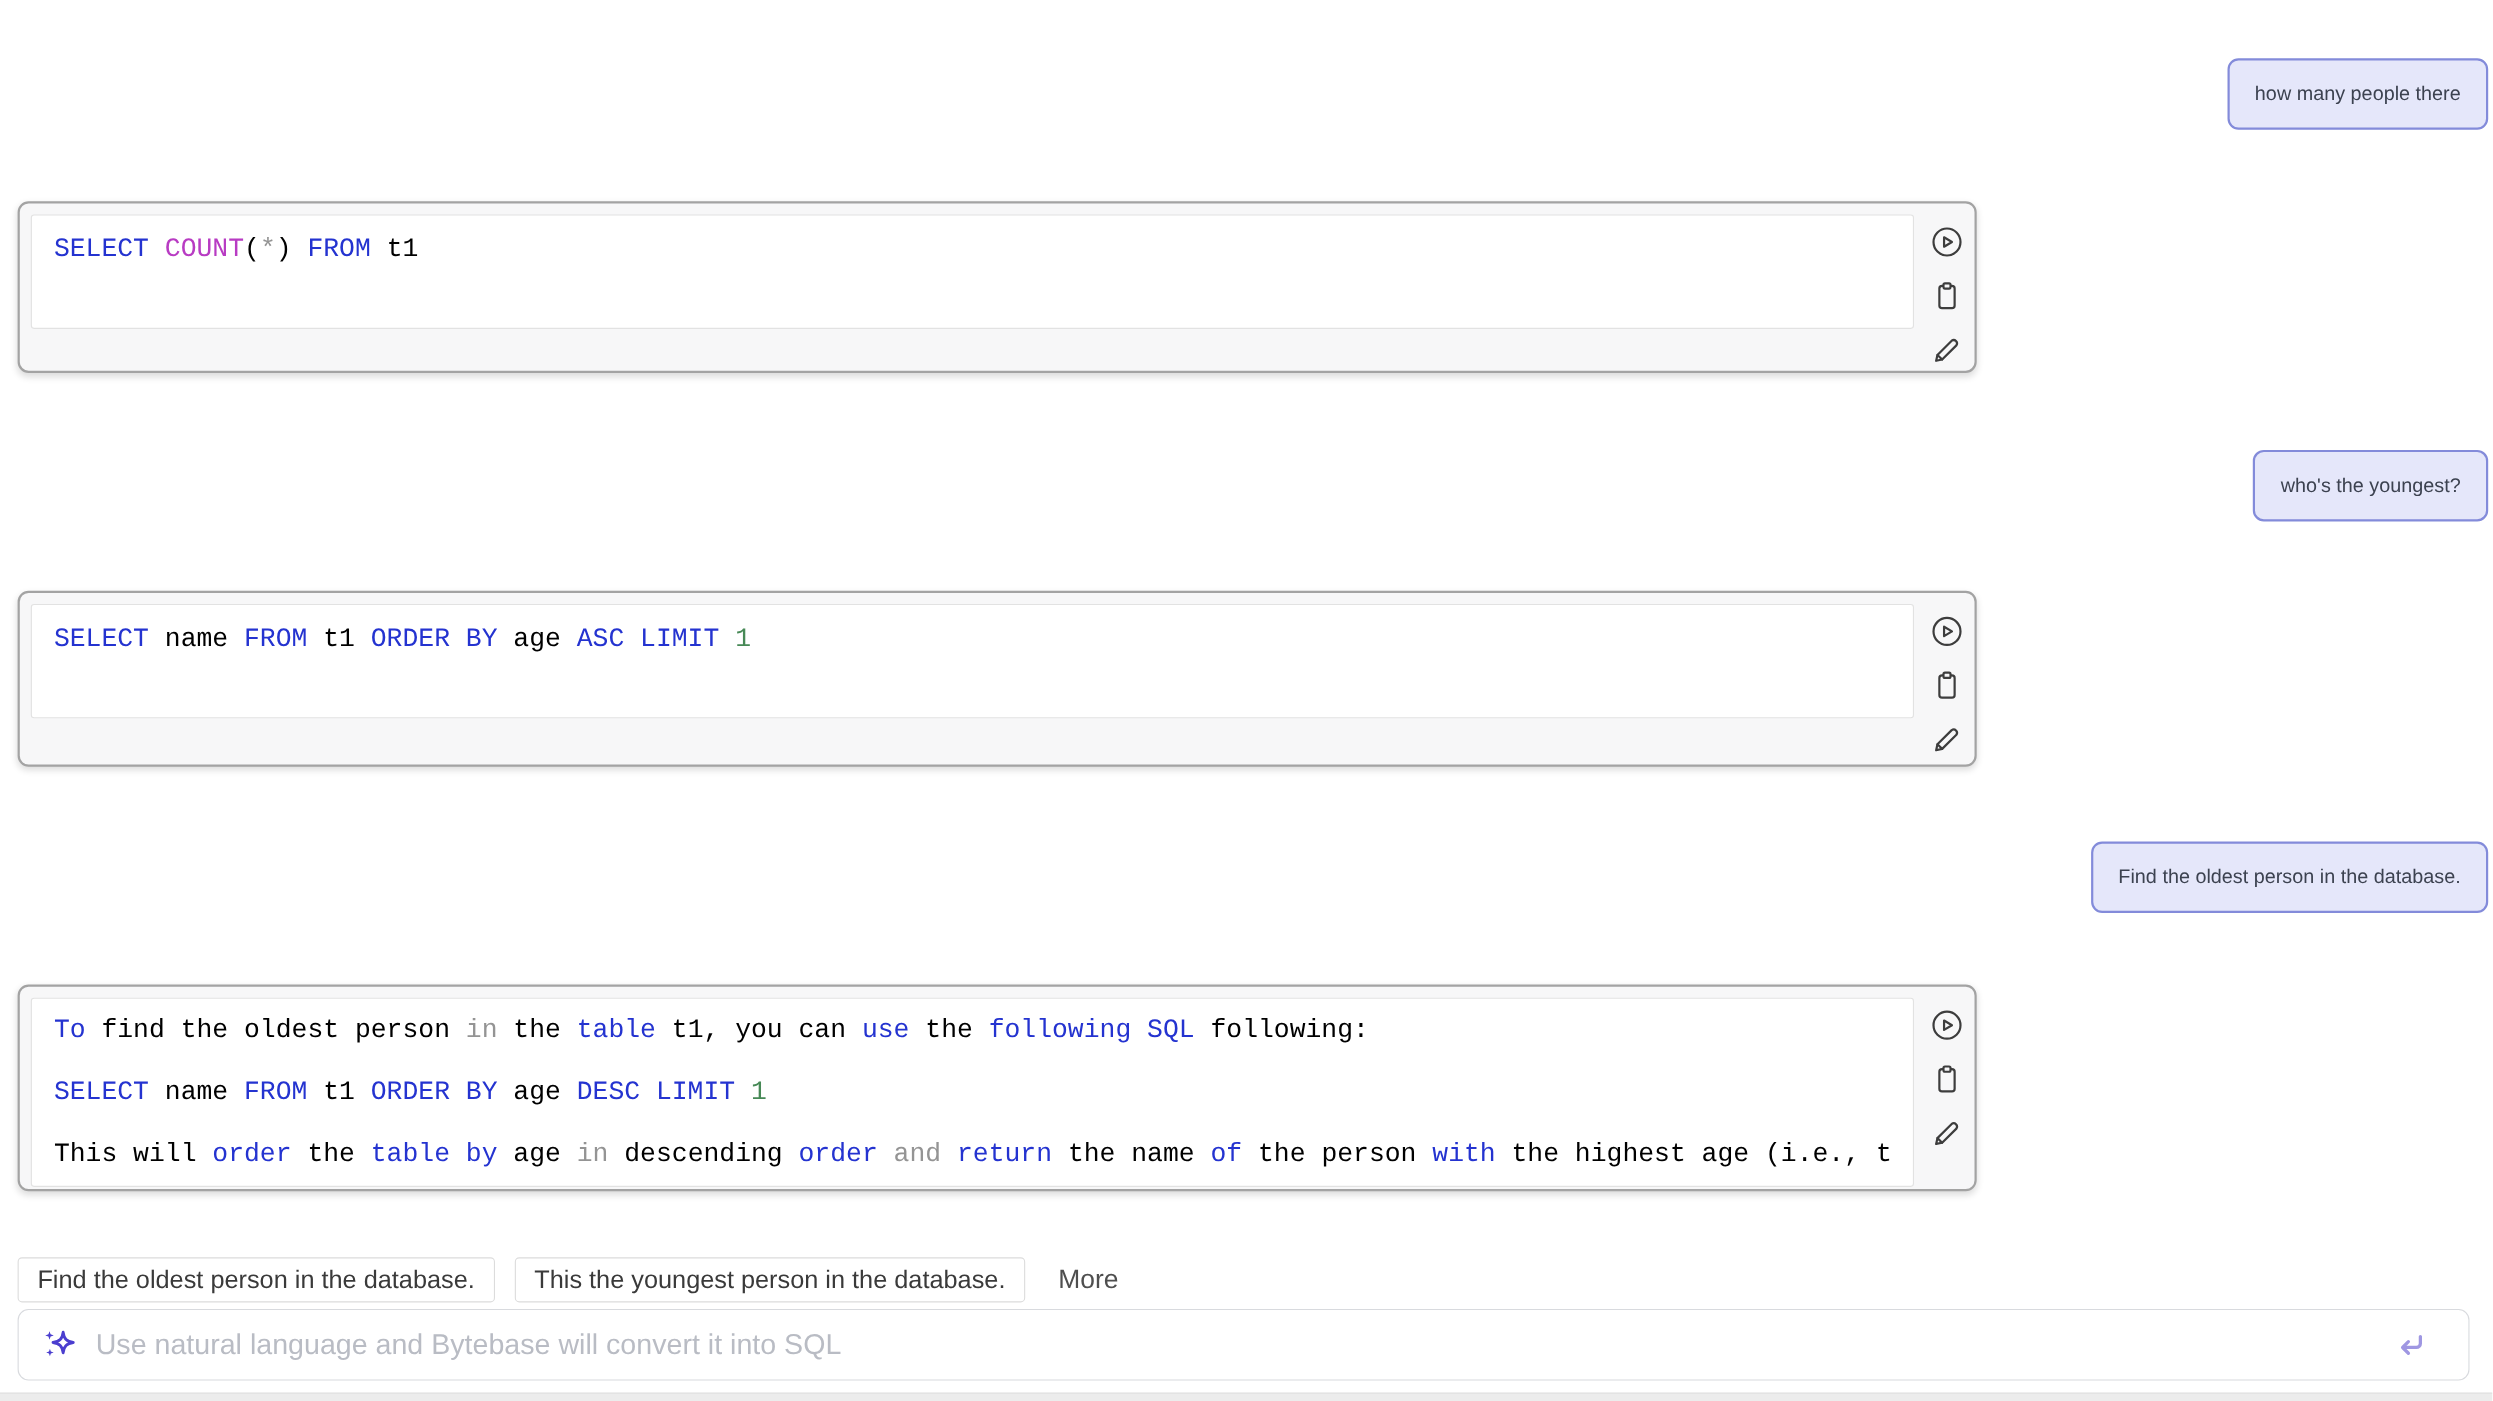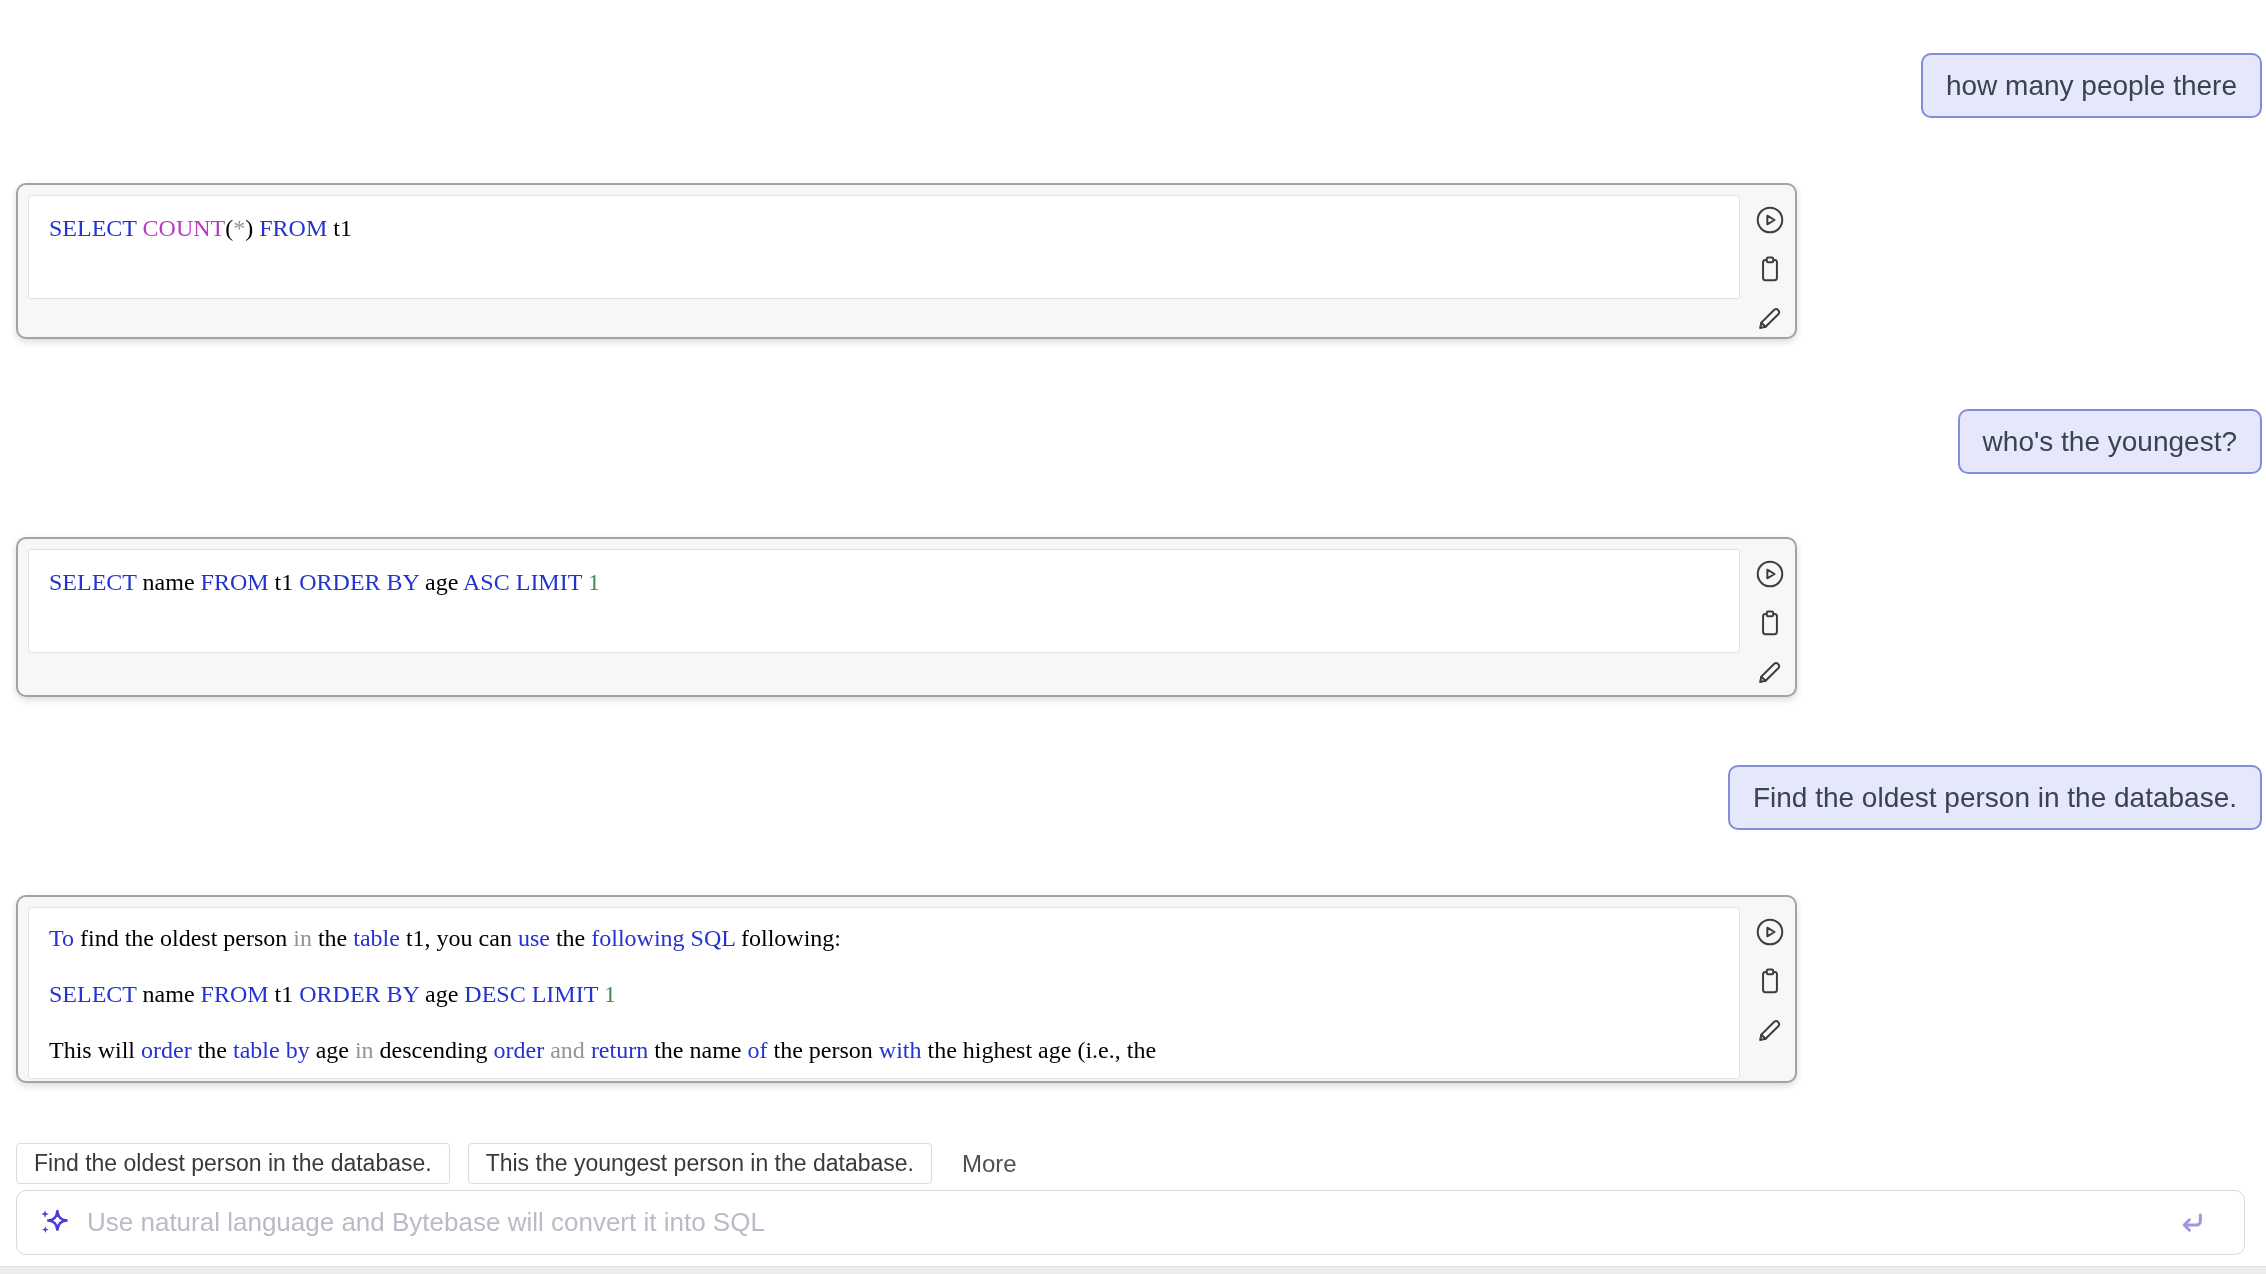--- a/index.html
+++ b/index.html
@@ -13,42 +13,42 @@
   }
   html,body{margin:0;padding:0;}
   body{font-family:"Liberation Sans",sans-serif;background:#fff;}
   #screen{position:relative;width:2266px;height:1274px;background:#fff;overflow:hidden;}
 
   
   .bubble{
     position:absolute;right:4px;height:65px;display:flex;align-items:center;
     padding:0 23px;background:var(--c-bubble_bg);
     border:2px solid var(--c-bubble_border);border-radius:10px;
-    font-size:28px;color:var(--c-bubble_text);white-space:nowrap;box-sizing:border-box;
+    font-size:18px;color:var(--c-bubble_text);white-space:nowrap;box-sizing:border-box;
   }
   .bubble1{top:53px;} .bubble2{top:409px;} .bubble3{top:765px;}
 
   
   .sqlblock{
     position:absolute;left:16px;width:1781px;box-sizing:border-box;
     background:var(--c-panel_bg);border:2px solid var(--c-panel_border);
     border-radius:10px;box-shadow:0 3px 7px rgba(0,0,0,0.14);
   }
   .block1{top:183px;height:156px;}
   .block2{top:537px;height:160px;}
   .block3{top:895px;height:188px;}
   .codebox{
     position:absolute;left:10px;top:10px;right:55px;box-sizing:border-box;
     background:#fff;border:1px solid #e2e2e2;border-radius:3px;
     padding:4px 20px;overflow:hidden;
   }
   .block1 .codebox,.block2 .codebox{height:104px;}
   .block3 .codebox{height:172px;padding-top:2px;padding-bottom:2px;}
   .code-line{
-    font-family:Liberation Serif, serif;
+    font-family:Liberation Mono, monospace;
     font-size:24px;line-height:56px;white-space:nowrap;overflow:hidden;
     color:var(--c-code_text);
   }
   .tok-kw{color:var(--c-keyword);}
   .tok-fn{color:var(--c-function_name);}
   .tok-num{color:var(--c-number);}
   .tok-cm{color:var(--c-muted);}
   .tok-tx{color:var(--c-code_text);}
 
   .icon-col{position:absolute;top:19px;right:9px;display:flex;flex-direction:column;gap:17px;}

